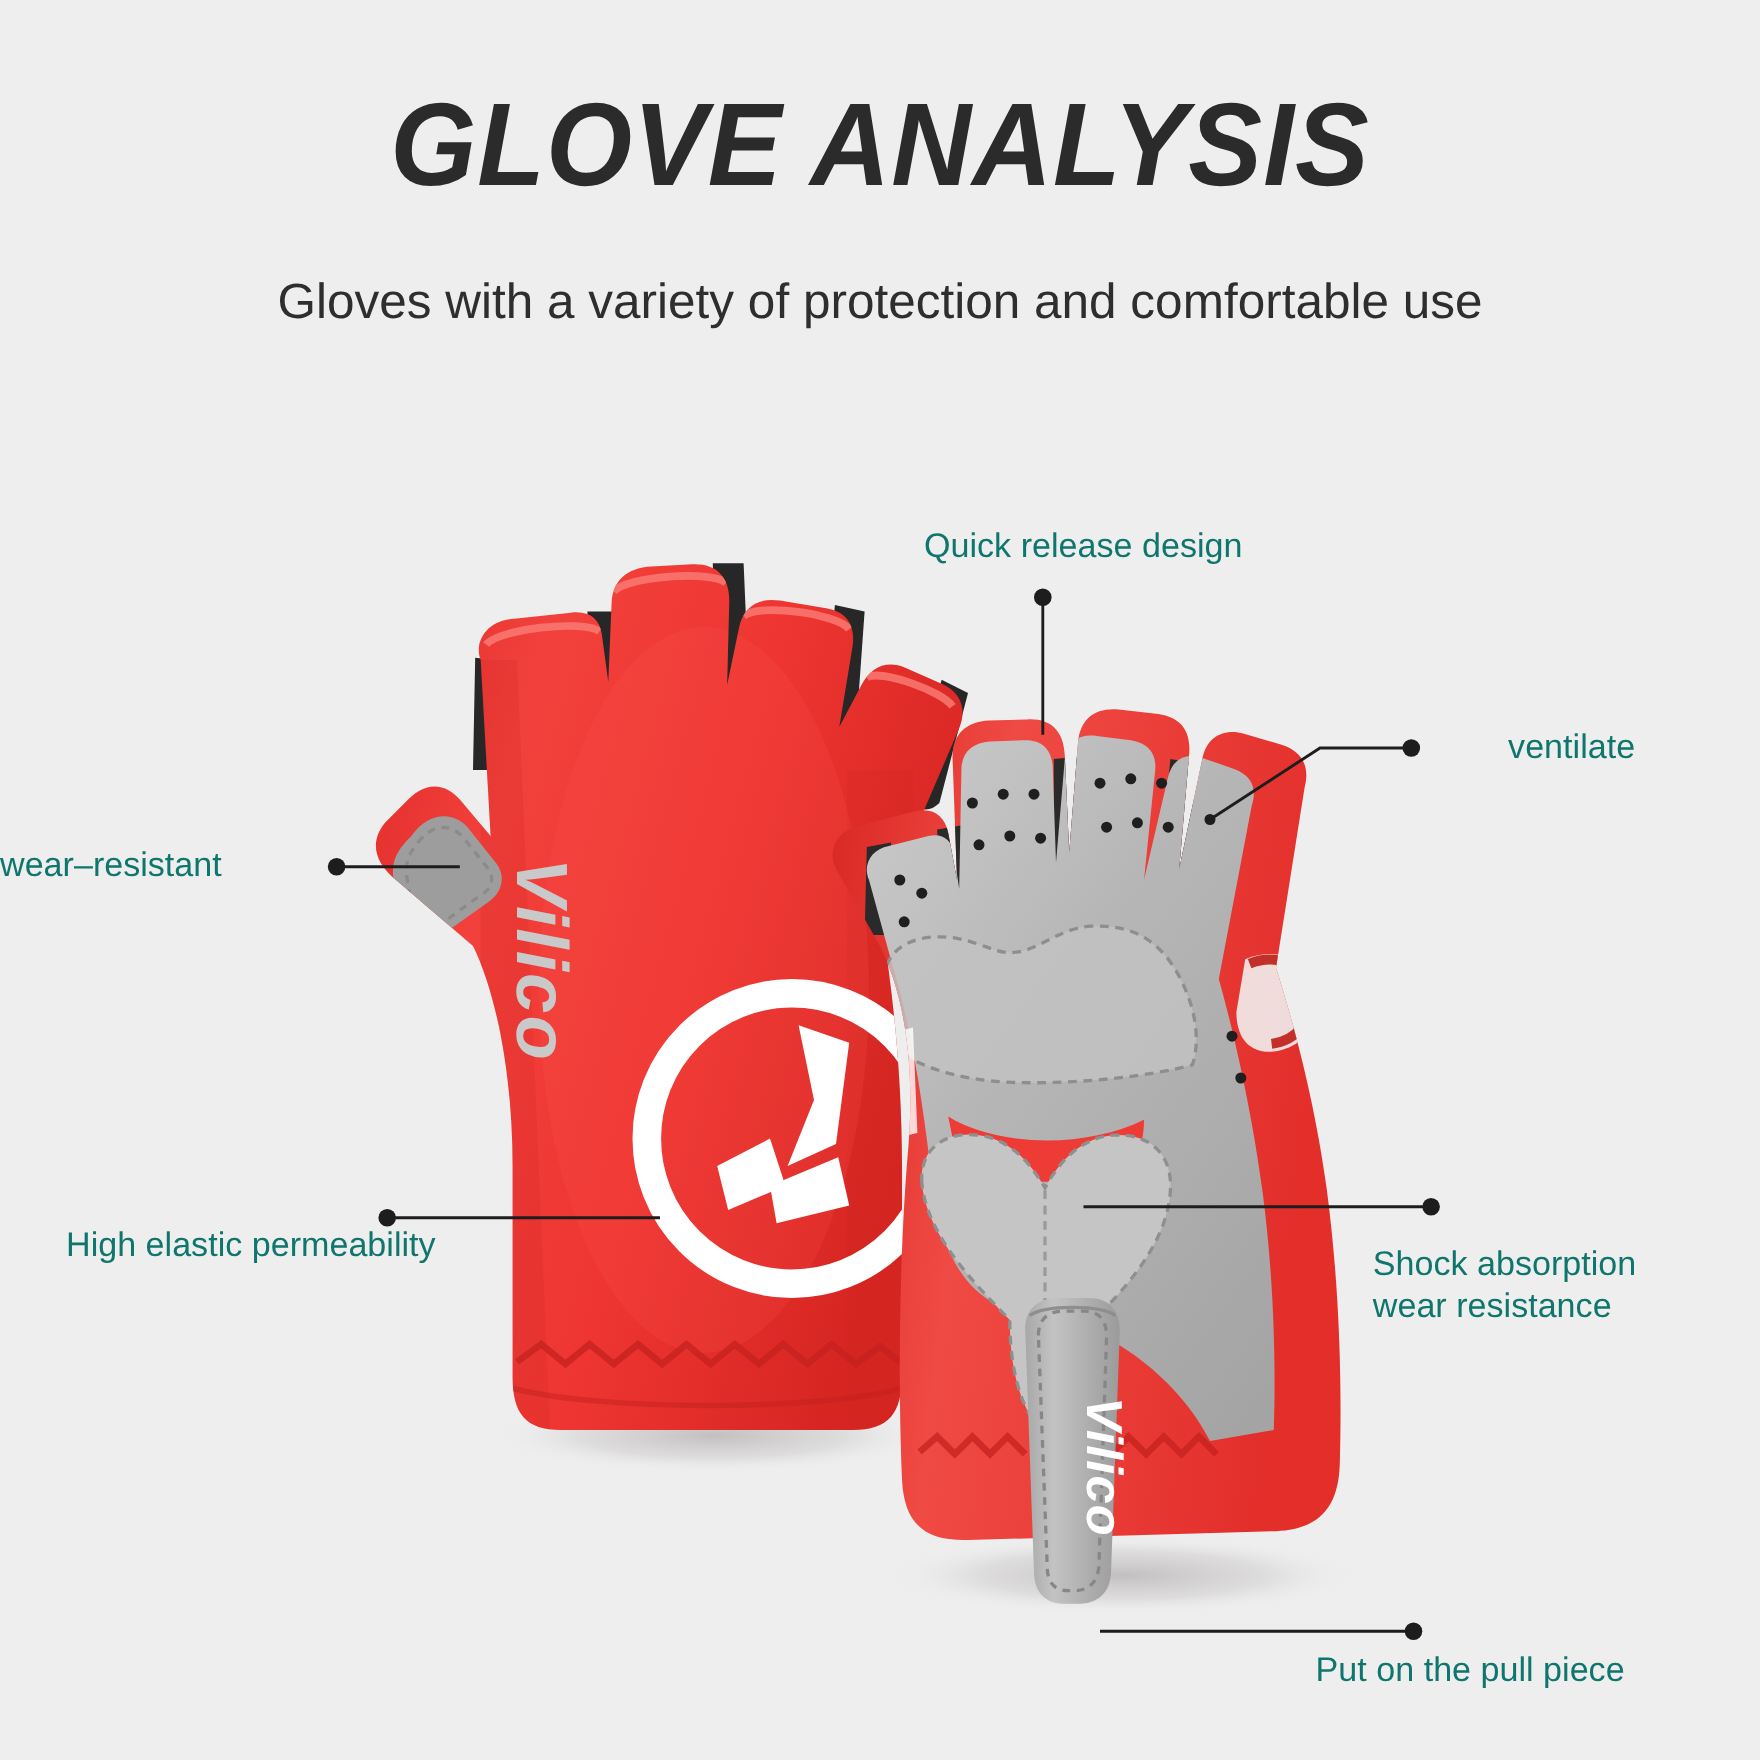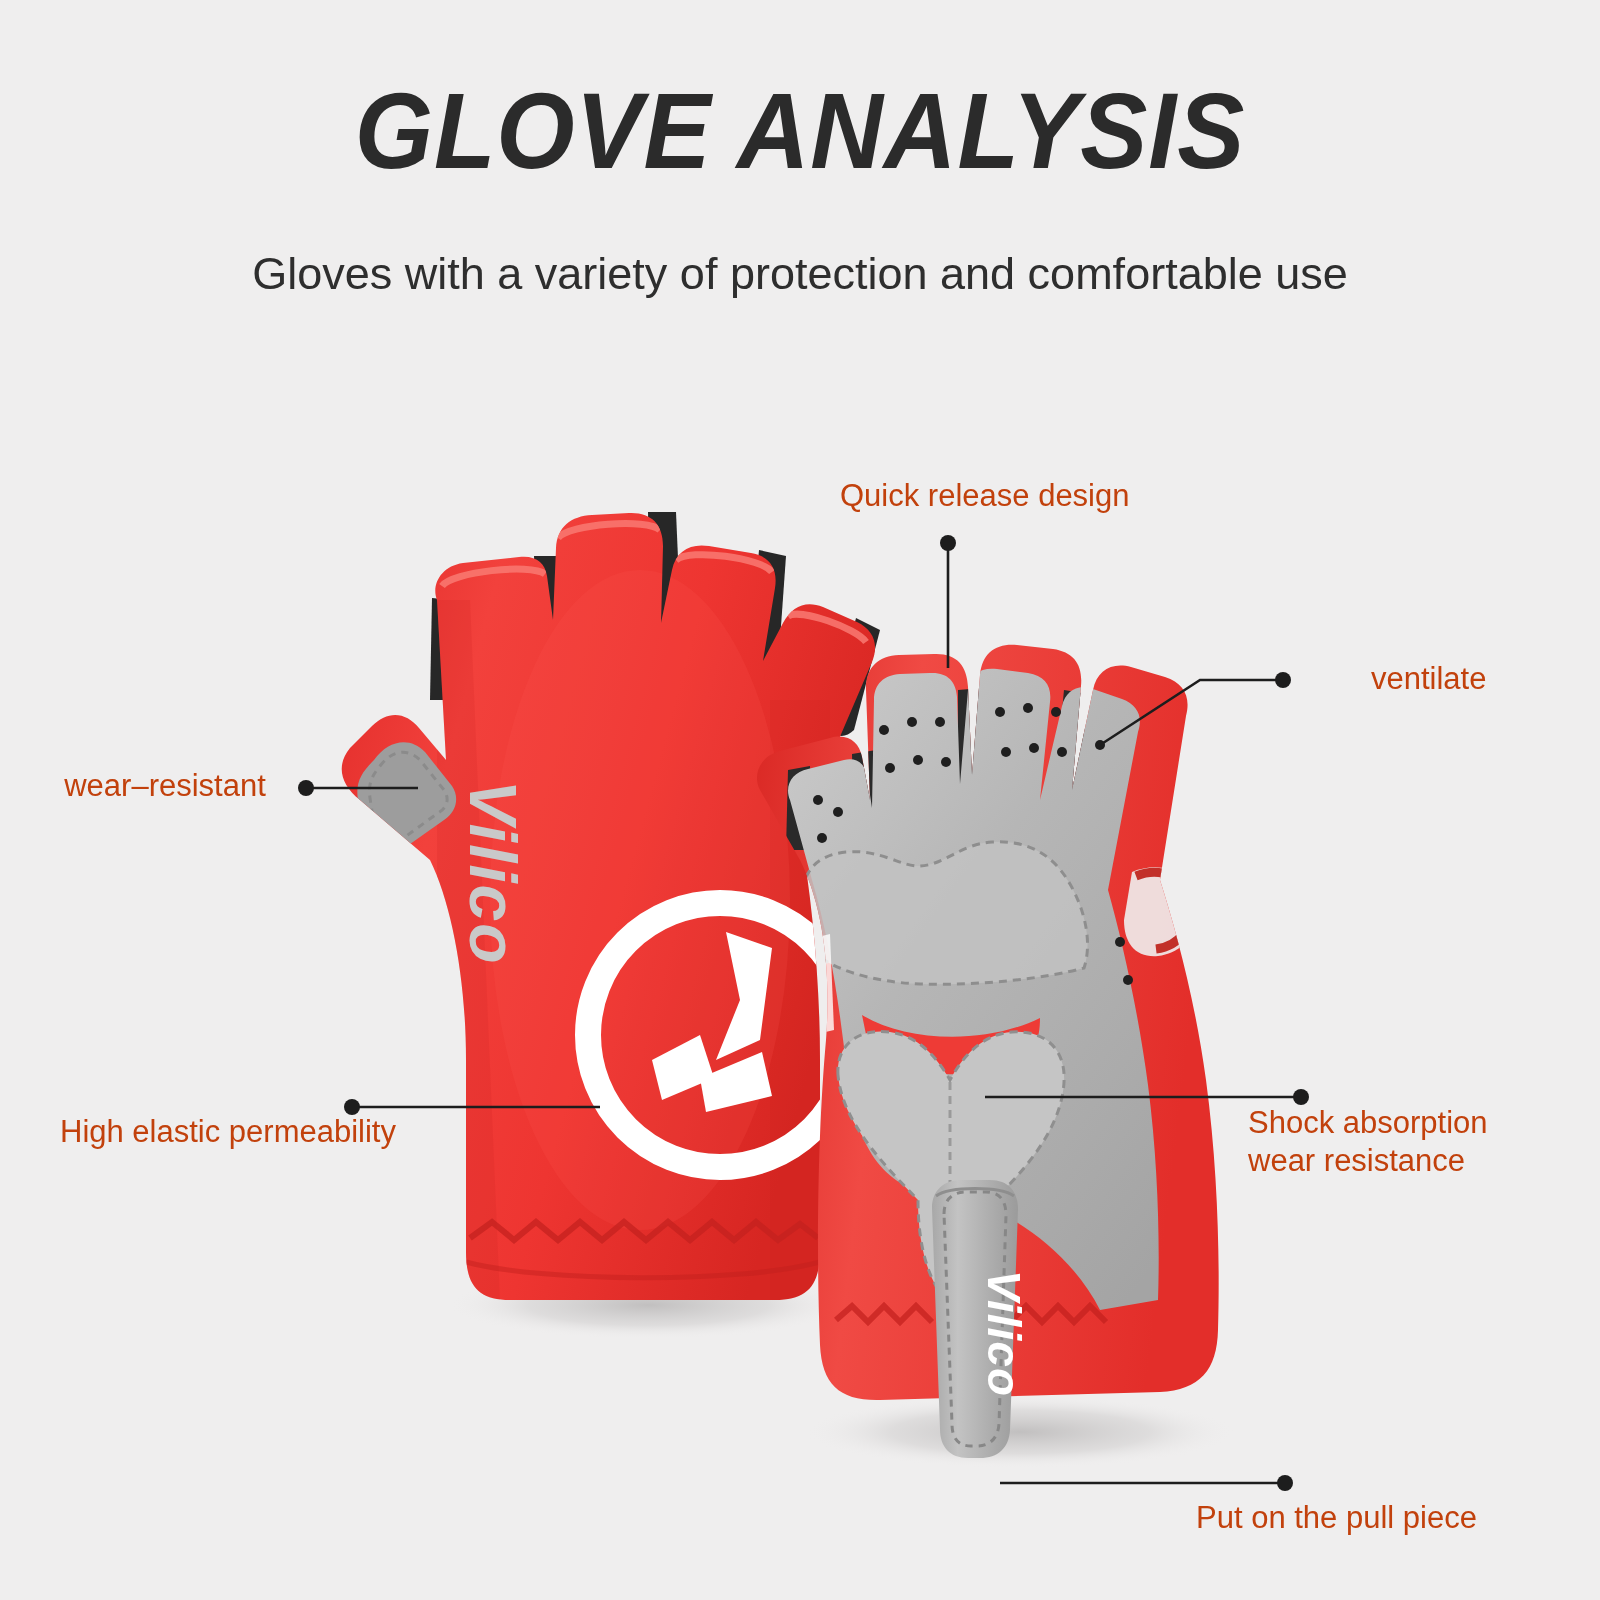--- a/index.html
+++ b/index.html
@@ -34,25 +34,25 @@
     color:#2e2e2e;
     font-weight:400;
   }
   .subtitle div{white-space:nowrap;}
 
   
   .callout{
     position:absolute;
     font-size:31px;
     line-height:39px;
-    color:#c2410c;
+    color:#0f766e;
     white-space:nowrap;
     font-weight:400;
   }
-  .callout.r{text-align:center;padding-left:20px;}
+  .callout.r{text-align:left;}
 
   
   .layer{position:absolute;left:0;top:0;width:1600px;height:1600px;pointer-events:none;}
 </style>
 </head>
 <body>
 
 <div id="stage">
 
   <div class="title">GLOVE ANALYSIS</div>
@@ -319,20 +319,20 @@
   </svg>
 
   <div class="callout" style="left:840px;top:476px;">Quick release design</div>
 
   <div class="callout" style="left:1371px;top:659px;">ventilate</div>
 
   <div class="callout r" style="left:0px;top:766px;width:290px;">wear–resistant</div>
 
   <div class="callout" style="left:60px;top:1112px;">High elastic permeability</div>
 
-  <div class="callout" style="left:1248px;top:1104px;line-height:38px;">
+  <div class="callout" style="left:1248px;top:1130px;line-height:38px;">
     <div>Shock absorption</div>
     <div>wear resistance</div>
   </div>
 
   <div class="callout" style="left:1196px;top:1498px;">Put on the pull piece</div>
 
 </div>
 
 </body></html>

